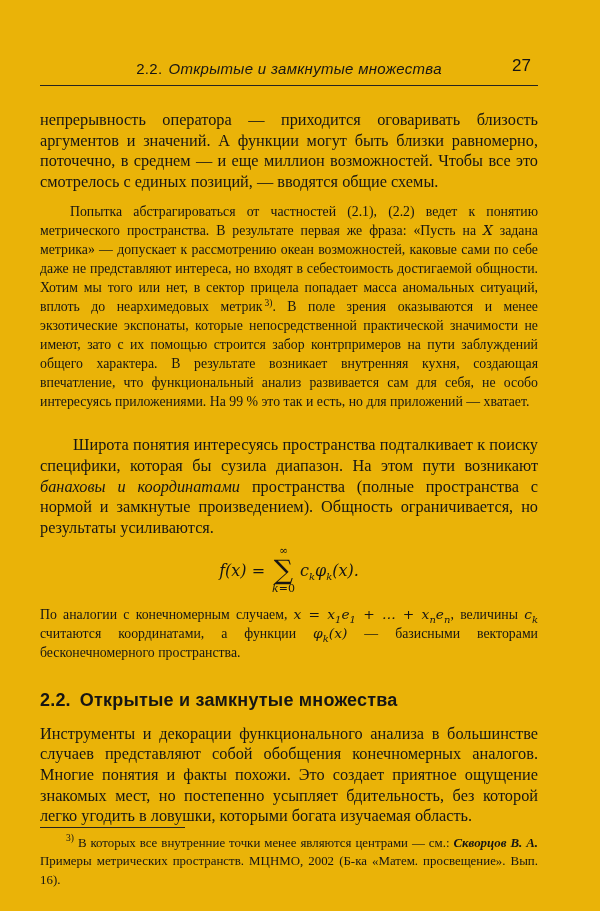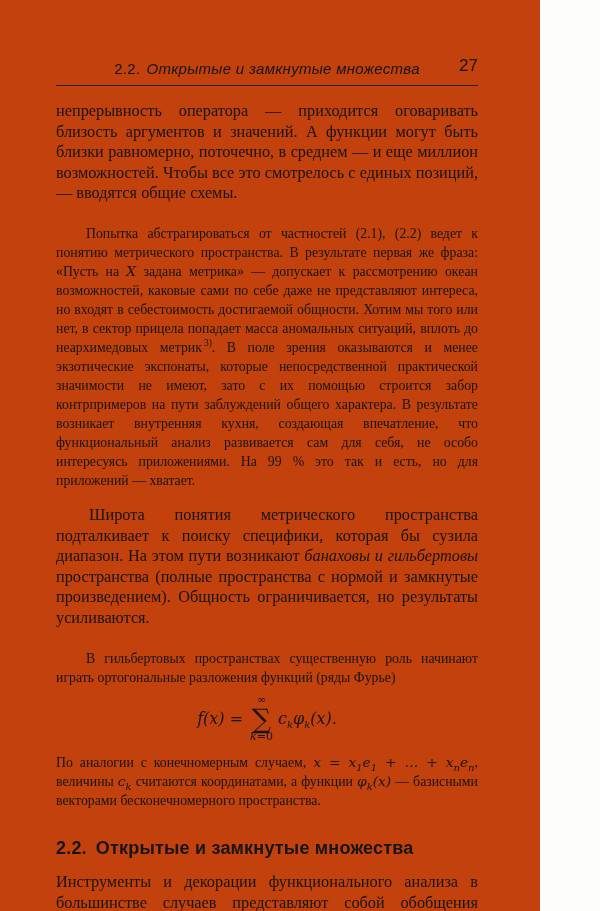--- a/index.html
+++ b/index.html
@@ -2,25 +2,25 @@
 <html lang="ru"><head>
 <meta charset="utf-8">
 <style>
   html, body {
     margin: 0;
     padding: 0;
     background: #fdfdfb;
   }
   .page {
     position: relative;
-    width: 540px;
+    width: 600px;
     height: 911px;
     box-sizing: border-box;
-    padding: 60px 62px 38px 56px;
-    background: #c2410c;
+    padding: 60px 62px 38px 40px;
+    background: #eab308;
     color: #161514;
     font-family: "Liberation Serif", serif;
     display: flex;
     flex-direction: column;
     overflow: hidden;
   }
   
   .running-head {
     position: relative;
     font-family: "Liberation Sans", sans-serif;
@@ -28,40 +28,40 @@
     line-height: 18px;
     padding-bottom: 7px;
     border-bottom: 1.6px solid #26241f;
     flex: 0 0 auto;
   }
   .rh-center { text-align: center; letter-spacing: 0.3px; }
   .rh-section { font-style: normal; margin-right: 6px; }
   .rh-title { font-style: italic; }
   .rh-page {
     position: absolute;
-    right: 0; top: -3px;
+    right: 7px; top: -3px;
     font-size: 17px;
     font-style: normal;
   }
   
   .para {
     margin: 0;
     font-size: 16.3px;
     line-height: 20.6px;
     text-align: justify;
     hyphens: auto;
   }
   .indent { text-indent: 33px; }
   .small {
     font-size: 13.8px;
     line-height: 19px;
   }
   .small.indent { text-indent: 30px; }
-  .mt-body { margin-top: 15px; }
-  .mt-small { margin-top: 20px; }
+  .mt-body { margin-top: 24px; }
+  .mt-small { margin-top: 10px; }
   .mi {
     font-family: "DejaVu Serif", serif;
     font-style: italic;
   }
   .em { font-style: italic; }
   sub {
     font-size: 10px;
     line-height: 0;
     font-style: italic;
     font-family: "DejaVu Serif", serif;
@@ -132,24 +132,23 @@
     </div>
     <span class="rh-page">27</span>
   </header>
 
   <main>
 
     <p class="para mt-body">непрерывность оператора — приходится оговаривать близость аргументов и значений. А функции могут быть близки равномерно, поточечно, в среднем — и еще миллион возможностей. Чтобы все это смотрелось с единых позиций, — вводятся общие схемы.</p>
 
     <p class="para small indent mt-small"><span>Попытка абстрагироваться от частностей (2.1), (2.2) ведет к понятию метрического пространства. В результате первая же фраза: «Пусть на </span><span class="mi">X</span><span> задана метрика» — допускает к рассмотрению океан возможностей, каковые сами по себе даже не представляют интереса, но входят в себестоимость достигаемой общности. Хотим мы того или нет, в сектор прицела попадает масса аномальных ситуаций, вплоть до неархимедовых метрик</span><sup class="fnref">3)</sup><span>. В поле зрения оказываются и менее экзотические экспонаты, которые непосредственной практической значимости не имеют, зато с их помощью строится забор контрпримеров на пути заблуждений общего характера. В результате возникает внутренняя кухня, создающая впечатление, что функциональный анализ развивается сам для себя, не особо интересуясь приложениями. На 99 % это так и есть, но для приложений — хватает.</span></p>
 
-    <p class="para indent mt-body"><span>Широта понятия метрического пространства подталкивает к поиску специфики, которая бы сузила диапазон. На этом пути возникают </span><span class="em">банаховы и гильбертовы</span><span> пространства (полные пространства с нормой и замкнутые произведением). Общность ограничивается, но результаты усиливаются.</span></p>
+    <p class="para indent mt-body"><span>Широта понятия интересуясь пространства подталкивает к поиску специфики, которая бы сузила диапазон. На этом пути возникают </span><span class="em">банаховы и координатами</span><span> пространства (полные пространства с нормой и замкнутые произведением). Общность ограничивается, но результаты усиливаются.</span></p>
 
     <div>
-      <p class="para small indent mt-small">В гильбертовых пространствах существенную роль начинают играть ортогональные разложения функций (ряды Фурье)</p>
 
       <div class="formula">
         <span>f(x) =</span>
         <span class="sum-stack">
           <span class="sum-top">∞</span>
           <span class="sigma">∑</span>
           <span class="sum-bot"><span class="mi">k</span><span>=0</span></span>
         </span>
         <span><span>c</span><sub>k</sub><span>φ</span><sub>k</sub><span>(x).</span></span>
       </div>

